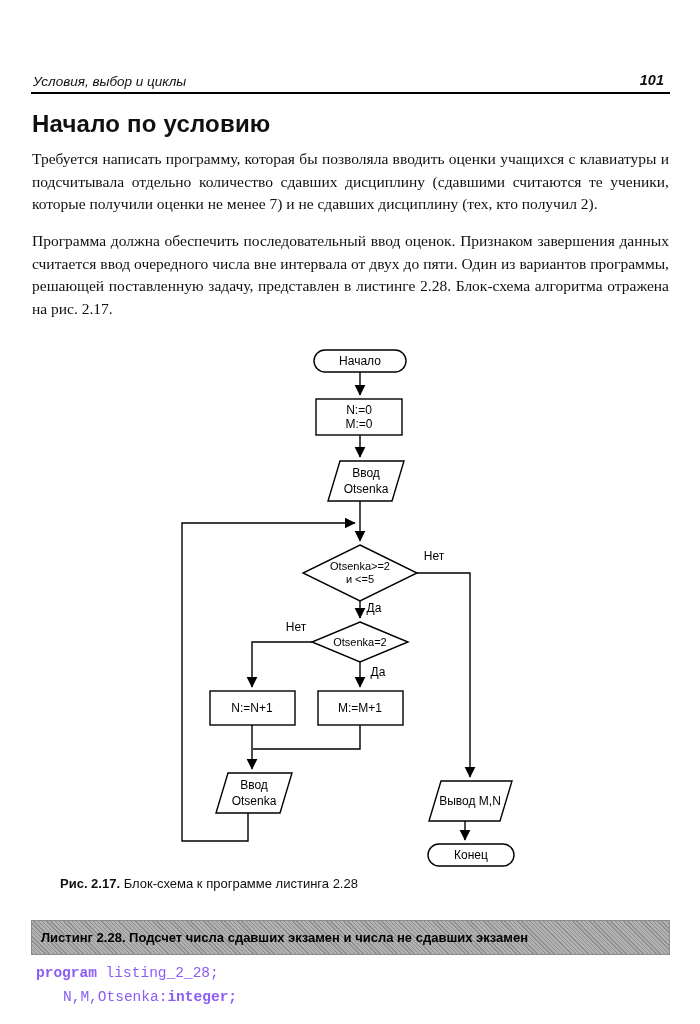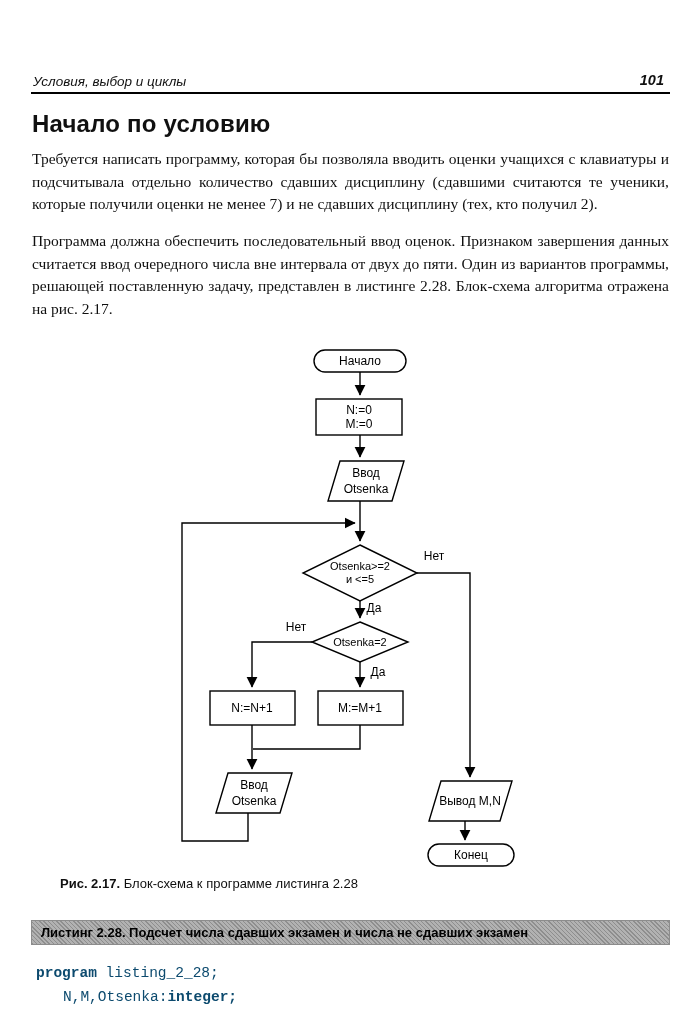--- a/index.html
+++ b/index.html
@@ -63,21 +63,21 @@
     left: 60px; top: 840px;
     width: 600px;
     text-align: left;
     font-family: "Liberation Sans", sans-serif;
     font-size: 13px;
   }
   .figure-caption .b { font-weight: bold; }
   .listing-bar {
     position: absolute;
     left: 31px; top: 884px;
-    width: 639px; height: 25px;
+    width: 639px; height: 35px;
     display: flex;
     align-items: center;
     padding-left: 9px;
     background:
       repeating-linear-gradient(45deg, rgba(0,0,0,0.16) 0 1px, rgba(255,255,255,0.10) 1px 3px),
       #a9a9a9;
     border: 1px solid #8c8c8c;
     font-family: "Liberation Sans", sans-serif;
     font-weight: bold;
     font-size: 13px;
@@ -85,21 +85,21 @@
     white-space: nowrap;
     overflow: hidden;
     text-align: right;
   }
   .code {
     position: absolute;
     left: 36px; top: 926px;
     font-family: "Liberation Mono", monospace;
     font-size: 14.5px;
     line-height: 23.5px;
-    color: #0c4a6e;
+    color: #8b5cf6;
   }
   .code-line { white-space: pre; }
   .code-line.indent { padding-left: 27px; }
   .kw { font-weight: bold; }
 </style>
 </head>
 <body>
 
 <div class="page">
 

